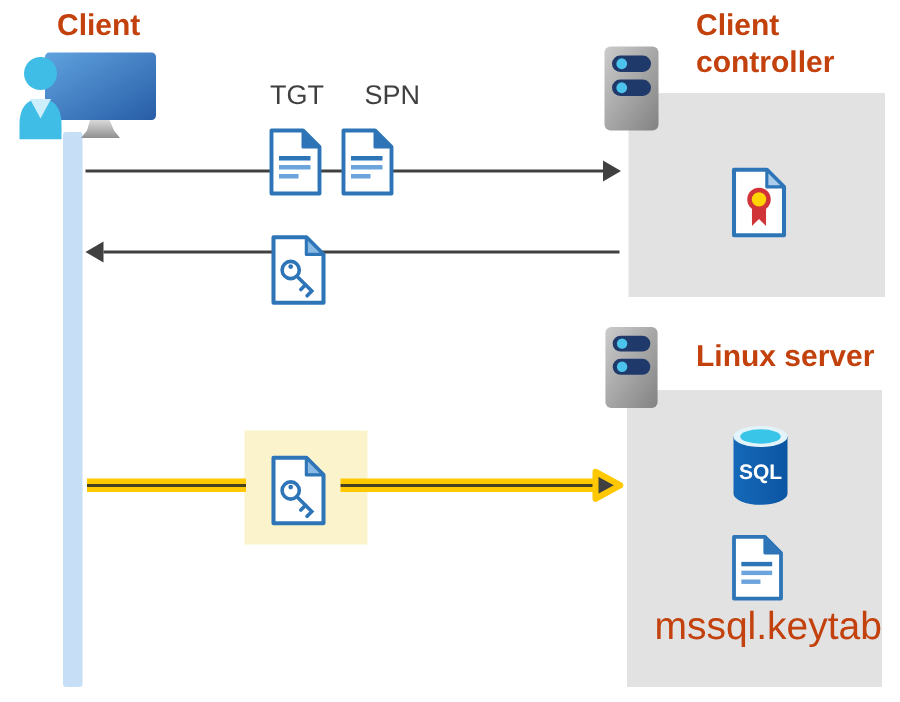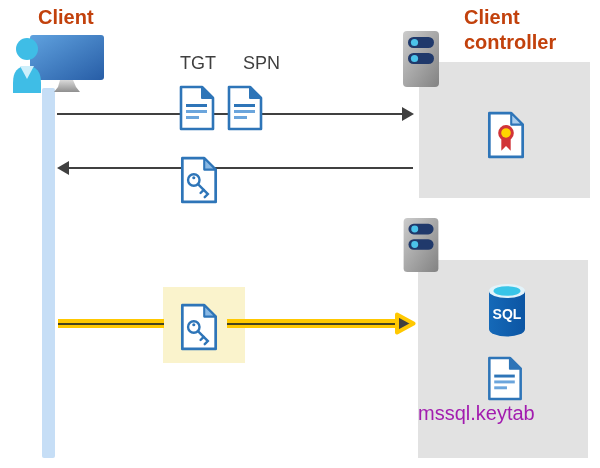--- a/index.html
+++ b/index.html
@@ -3,21 +3,21 @@
 <meta charset="utf-8">
 <style>
   html,body{margin:0;padding:0;background:#fff;}
   #stage{
     position:relative;width:600px;height:468px;background:#ffffff;
     font-family:"Liberation Sans","DejaVu Sans",sans-serif;overflow:hidden;
   }
   .abs{position:absolute;}
   .node-title{font-size:20px;font-weight:bold;color:#c2410c;line-height:25px;margin-left:12px;}
   .msg-label{font-size:18px;color:#3f3f3f;text-align:right;}
-  .file-label{font-size:20px;color:#a21caf;text-align:left;}
+  .file-label{font-size:26px;color:#c2410c;text-align:right;}
   .gray-box{background:#e2e2e2;}
   .hline{background:#404040;height:2px;}
   .arrowhead-right{width:0;height:0;border-top:7px solid transparent;border-bottom:7px solid transparent;border-left:12px solid #404040;}
   .arrowhead-left{width:0;height:0;border-top:7px solid transparent;border-bottom:7px solid transparent;border-right:12px solid #404040;}
   .timeline{background:#c6def6;border-radius:2px;}
   .yellow-line{height:9px;background:linear-gradient(to bottom,#ffc800 0 3.5px,#45431f 3.5px 5.5px,#ffc800 5.5px 9px);}
   .highlight{background:#faf3cc;}
   svg{display:block;}
 </style>
 </head>
@@ -151,17 +151,18 @@
   <svg class="abs" style="left:486px;top:355px;" width="38" height="47" viewBox="0 0 38 48">
     <path d="M3,3 L24,3 L35,14 L35,45 L3,45 Z" fill="#ffffff" stroke="#2e75b8" stroke-width="2.6" stroke-linejoin="round"></path>
     <path d="M24,3 L35,14 L24,14 Z" fill="#2e75b8" stroke="#2e75b8" stroke-width="2" stroke-linejoin="round"></path>
     <rect x="8" y="20" width="21" height="3" fill="#2e75b8"></rect>
     <rect x="8" y="26" width="21" height="3" fill="#6ba5dc"></rect>
     <rect x="8" y="32" width="13" height="3" fill="#6ba5dc"></rect>
   </svg>
 
   <div class="abs node-title" style="left:26px;top:5px;">Client</div>
   <div class="abs node-title" style="left:452px;top:5px;width:115px;">Client controller</div>
+  <div class="abs node-title" style="left:452px;top:226px;white-space:nowrap;">Linux server</div>
   <div class="abs msg-label" style="left:178px;top:53px;width:38px;">TGT</div>
   <div class="abs msg-label" style="left:242px;top:53px;width:38px;">SPN</div>
   <div class="abs file-label" style="left:418px;top:402px;width:170px;">mssql.keytab</div>
 
 </div>
 
 </body></html>

